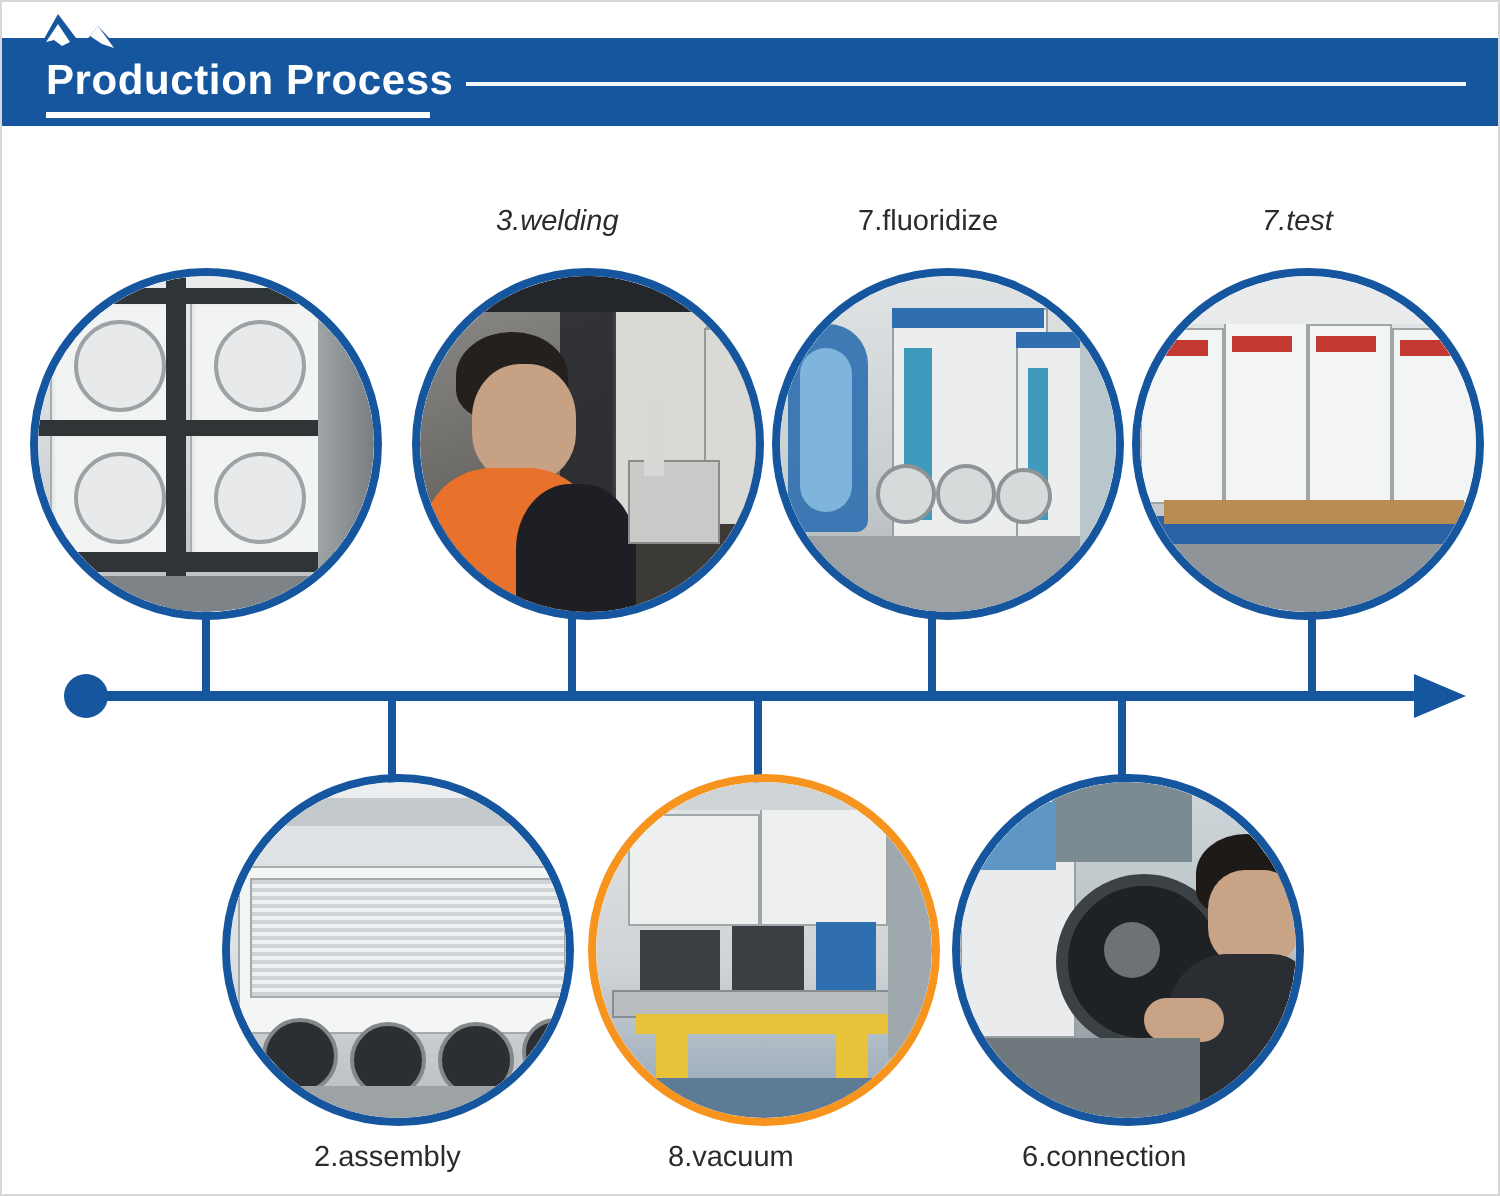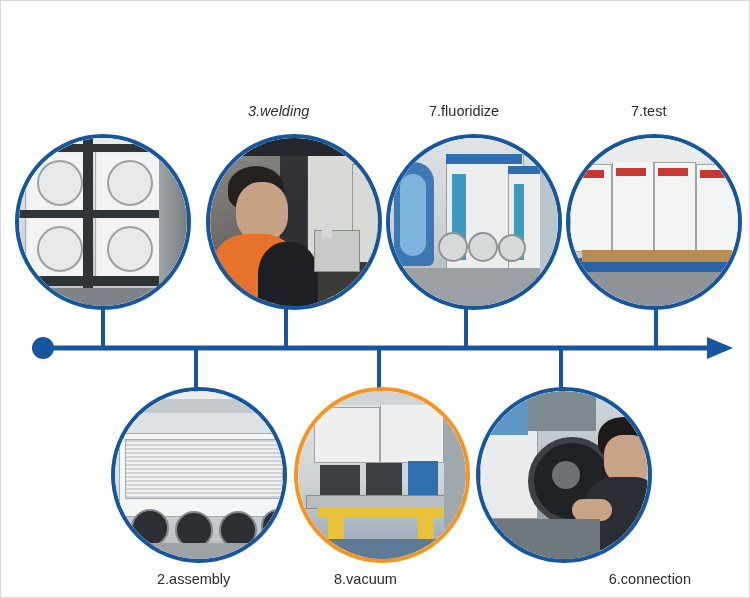--- a/index.html
+++ b/index.html
@@ -117,25 +117,25 @@
   #b5 { left: 385px; top: 133px; width: 176px; height: 176px; border: 4px solid #15569e; }
   #b7 { left: 565px; top: 133px; width: 176px; height: 176px; border: 4px solid #15569e; }
 
   #b2 { left: 110px; top: 386px; width: 176px; height: 176px; border: 4px solid #15569e; }
   #b4 { left: 293px; top: 386px; width: 176px; height: 176px; border: 4px solid #f7941e; }
   #b6 { left: 475px; top: 386px; width: 176px; height: 176px; border: 4px solid #15569e; }
 
   #c1 { left: 28px;  top: 93px;  width: 170px; }
   #c3 { left: 247px; top: 102px; width: 150px; font-style: italic; }
   #c5 { left: 428px; top: 102px; width: 150px; }
-  #c7 { left: 630px; top: 102px; width: 120px; }
+  #c7 { left: 630px; top: 102px; width: 120px; font-style: italic; }
 
   #c2 { left: 156px; top: 570px; width: 170px; }
   #c4 { left: 333px; top: 570px; width: 160px; }
-  #c6 { left: 510px; top: 570px; width: 180px; text-align: right; }
+  #c6 { left: 510px; top: 570px; width: 180px; }
 
   
   .ph { position: absolute; }
 
   
   .p1-bg { left:0; top:0; width:100%; height:100%; background:linear-gradient(180deg,#e9ebec 0%,#d5d8da 55%,#b9bdc0 100%); }
   .p1-unit { background:#f2f3f3; border:1px solid #a9adb0; box-shadow:inset 0 0 3px rgba(0,0,0,.12); }
   .p1-dark { background:#2f3437; }
   .p1-circ { border-radius:50%; background:#e7e9ea; border:2px solid #9da2a5; }
 
@@ -180,20 +180,33 @@
   .p6-skin { background:#c9a386; }
   .p6-hair { background:#1d1a17; }
   .p6-shirt { background:#2a2e33; }
   .p6-unit { background:#e9ebec; border:1px solid #9aa0a2; }
 </style>
 </head>
 <body>
 
 <div id="page">
 
+  <div id="header">
+    <div id="header-bar"></div>
+
+    <svg id="header-mountain" viewBox="0 0 66 40">
+      <polygon points="2,38 20,6 32,22 40,12 64,38" fill="#15569e"></polygon>
+      <polygon points="14,20 20,11 26,20 22,22 18,19" fill="#ffffff"></polygon>
+      <polygon points="36,17 40,12 48,23 42,21" fill="#ffffff"></polygon>
+    </svg>
+
+    <div id="header-title">Production Process</div>
+    <div id="header-underline"></div>
+    <div id="header-rule"></div>
+  </div>
 
   <svg id="timeline" viewBox="0 0 750 598">
 
     <line x1="42" y1="347" x2="712" y2="347" stroke="#15569e" stroke-width="5"></line>
 
     <polygon points="706,336 732,347 706,358" fill="#15569e"></polygon>
 
     <circle cx="42" cy="347" r="11" fill="#15569e"></circle>
 
     <line x1="102" y1="347" x2="102" y2="300" stroke="#15569e" stroke-width="4"></line>

